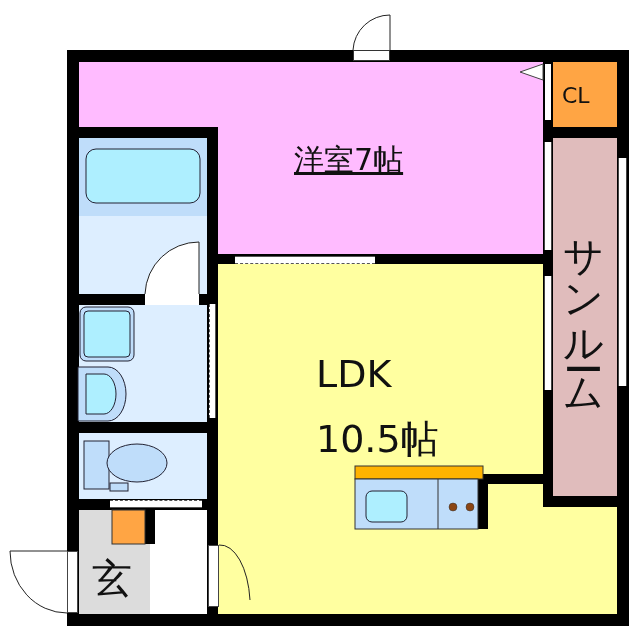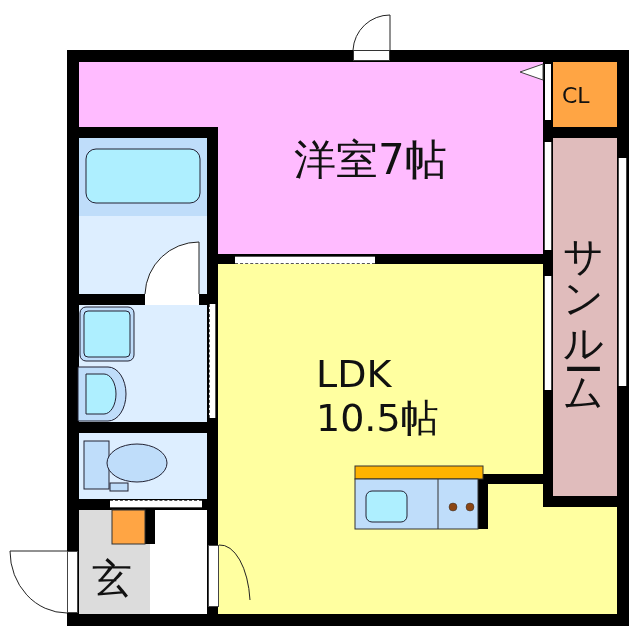--- a/index.html
+++ b/index.html
@@ -72,18 +72,18 @@
   <rect x="110" y="483" width="18" height="8" fill="#BFDDFA" stroke="#223" stroke-width="1"></rect>
   <rect x="112" y="510" width="33" height="34" fill="#FFA544" stroke="#333" stroke-width="1"></rect>
   <rect x="355" y="466" width="128" height="13" fill="#FFB300" stroke="#333" stroke-width="1"></rect>
   <rect x="355" y="479" width="123" height="50" fill="#BFDDFA" stroke="#333" stroke-width="1"></rect>
   <line x1="438" y1="479" x2="438" y2="529" stroke="#333" stroke-width="1"></line>
   <rect x="366" y="491" width="41" height="31" rx="6" fill="#AEEFFF" stroke="#223" stroke-width="1"></rect>
   <circle cx="453" cy="507" r="4" fill="#8B4513" stroke="#333" stroke-width="0.5"></circle>
   <circle cx="470" cy="507" r="4" fill="#8B4513" stroke="#333" stroke-width="0.5"></circle>
 </svg>
 
-<div class="label" style="left:294px;top:137px;font-size:42px;line-height:46px;">洋室7帖</div>
+<div class="label" style="left:294px;top:137px;font-size:30px;line-height:46px;text-decoration:underline;">洋室7帖</div>
 <div class="label" style="left:316px;top:352px;font-size:38px;line-height:44px;">LDK</div>
-<div class="label" style="left:316px;top:396px;font-size:38px;line-height:44px;">10.5帖</div>
+<div class="label" style="left:316px;top:417px;font-size:38px;line-height:44px;">10.5帖</div>
 <div class="label" style="left:562px;top:80px;font-size:22px;line-height:32px;">CL</div>
 <div class="label" style="left:564px;top:212px;font-size:40px;line-height:40px;writing-mode:vertical-rl;text-orientation:upright;">サンルーム</div>
 <div class="label" style="left:92px;top:554px;font-size:40px;line-height:48px;">玄</div>
 
 </body></html>

